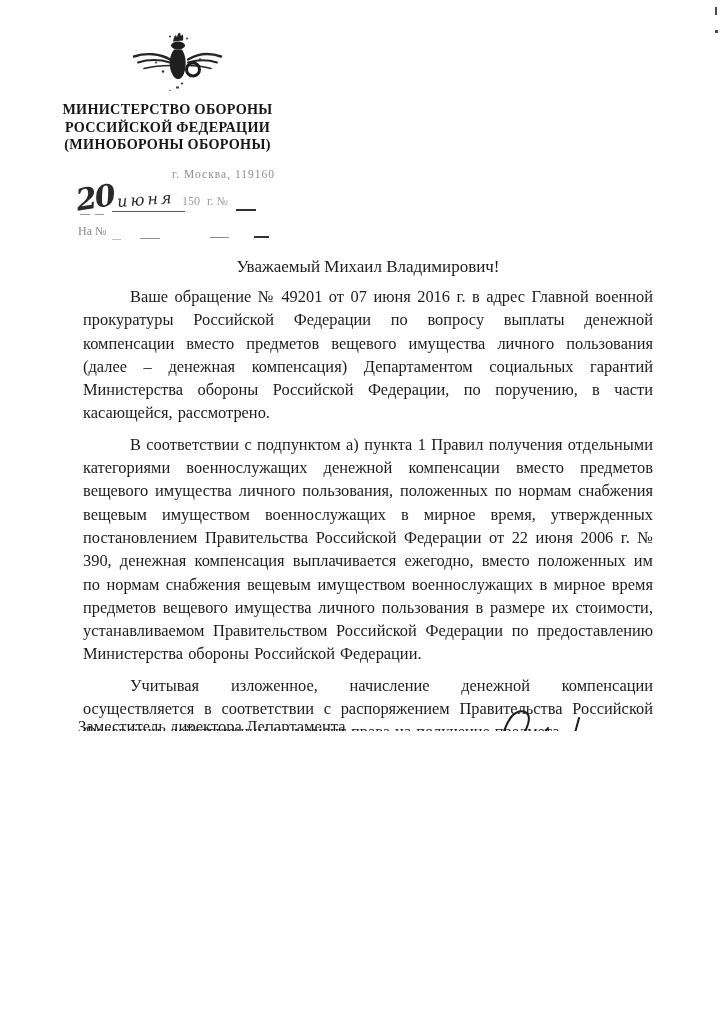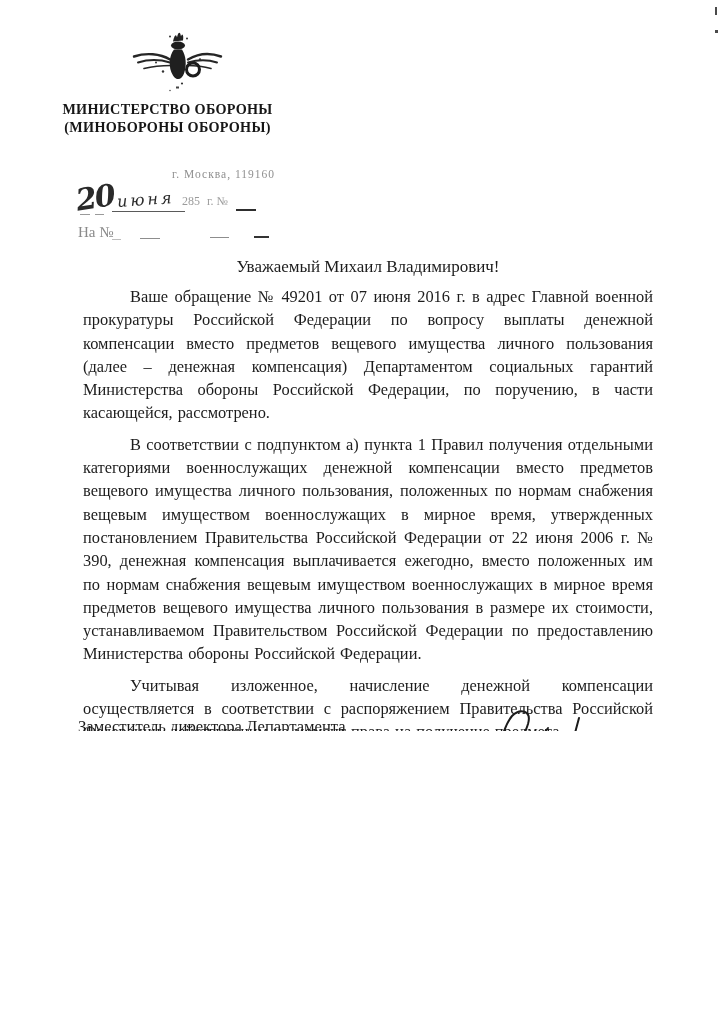--- a/index.html
+++ b/index.html
@@ -28,21 +28,21 @@
     position: absolute; left: 76px; top: 180px; font-size: 30px; font-weight: bold;
     transform: rotate(-9deg); letter-spacing: -2px;
   }
   .hw-month {
     position: absolute; left: 117px; top: 190px; font-size: 16px;
     transform: rotate(-4deg); letter-spacing: 3px;
   }
   .print-faint { color: #9b9b9b; font-size: 12px; position: absolute; }
   .stub-year   { left: 182px; top: 194px; }
   .stub-number { left: 207px; top: 194px; }
-  .ref-label   { left: 78px;  top: 224px; font-size: 15px; color: #8a8a8a; position: absolute; }
+  .ref-label   { left: 78px;  top: 224px; font-size: 12px; color: #8a8a8a; position: absolute; }
   .rule { position: absolute; height: 0; border-bottom: 1.5px solid #555; }
   .rule-month    { left: 112px; top: 211px; width: 73px; border-color: #5a5a5a; }
   .rule-after-no { left: 236px; top: 209px; width: 20px; border-color: #2e2e2e; border-bottom-width: 2px; }
   .rule-day-a { left: 80px;  top: 214px; width: 10px; border-color: #9a9a9a; }
   .rule-day-b { left: 95px;  top: 214px; width: 9px;  border-color: #9a9a9a; }
   .rule-ref-a { left: 112px; top: 239px; width: 9px;  border-color: #bdbdbd; }
   .rule-ref-b { left: 140px; top: 238px; width: 20px; border-color: #8d8d8d; }
   .rule-ref-c { left: 210px; top: 237px; width: 19px; border-color: #8d8d8d; }
   .rule-ref-d { left: 254px; top: 236px; width: 15px; border-color: #333333; border-bottom-width: 2px; }
   
@@ -95,28 +95,29 @@
       <circle cx="52" cy="54" r="1.1" fill="#333" stroke="none"></circle>
       <circle cx="70" cy="30" r="1.2" fill="#333" stroke="none"></circle>
       <circle cx="26" cy="33" r="1" fill="#333" stroke="none"></circle>
       <rect x="46" y="57" width="3" height="2" fill="#444" stroke="none"></rect>
       <circle cx="40" cy="61" r="0.8" fill="#555" stroke="none"></circle>
     </g>
   </svg>
 
   <div class="org-block">
     <div>МИНИСТЕРСТВО ОБОРОНЫ</div>
+    <div>РОССИЙСКОЙ ФЕДЕРАЦИИ</div>
     <div>(МИНОБОРОНЫ ОБОРОНЫ)</div>
   </div>
 
   <div class="address-line">г. Москва, 119160</div>
 
   <span class="hw hw-day">20</span>
   <span class="hw hw-month">июня</span>
-  <span class="print-faint stub-year">285</span>
+  <span class="print-faint stub-year">150</span>
   <span class="print-faint stub-number">г. №</span>
   <div class="rule rule-month"></div>
   <div class="rule rule-after-no"></div>
   <div class="rule rule-day-a"></div>
   <div class="rule rule-day-b"></div>
 
   <span class="ref-label">На №</span>
   <div class="rule rule-ref-a"></div>
   <div class="rule rule-ref-b"></div>
   <div class="rule rule-ref-c"></div>

